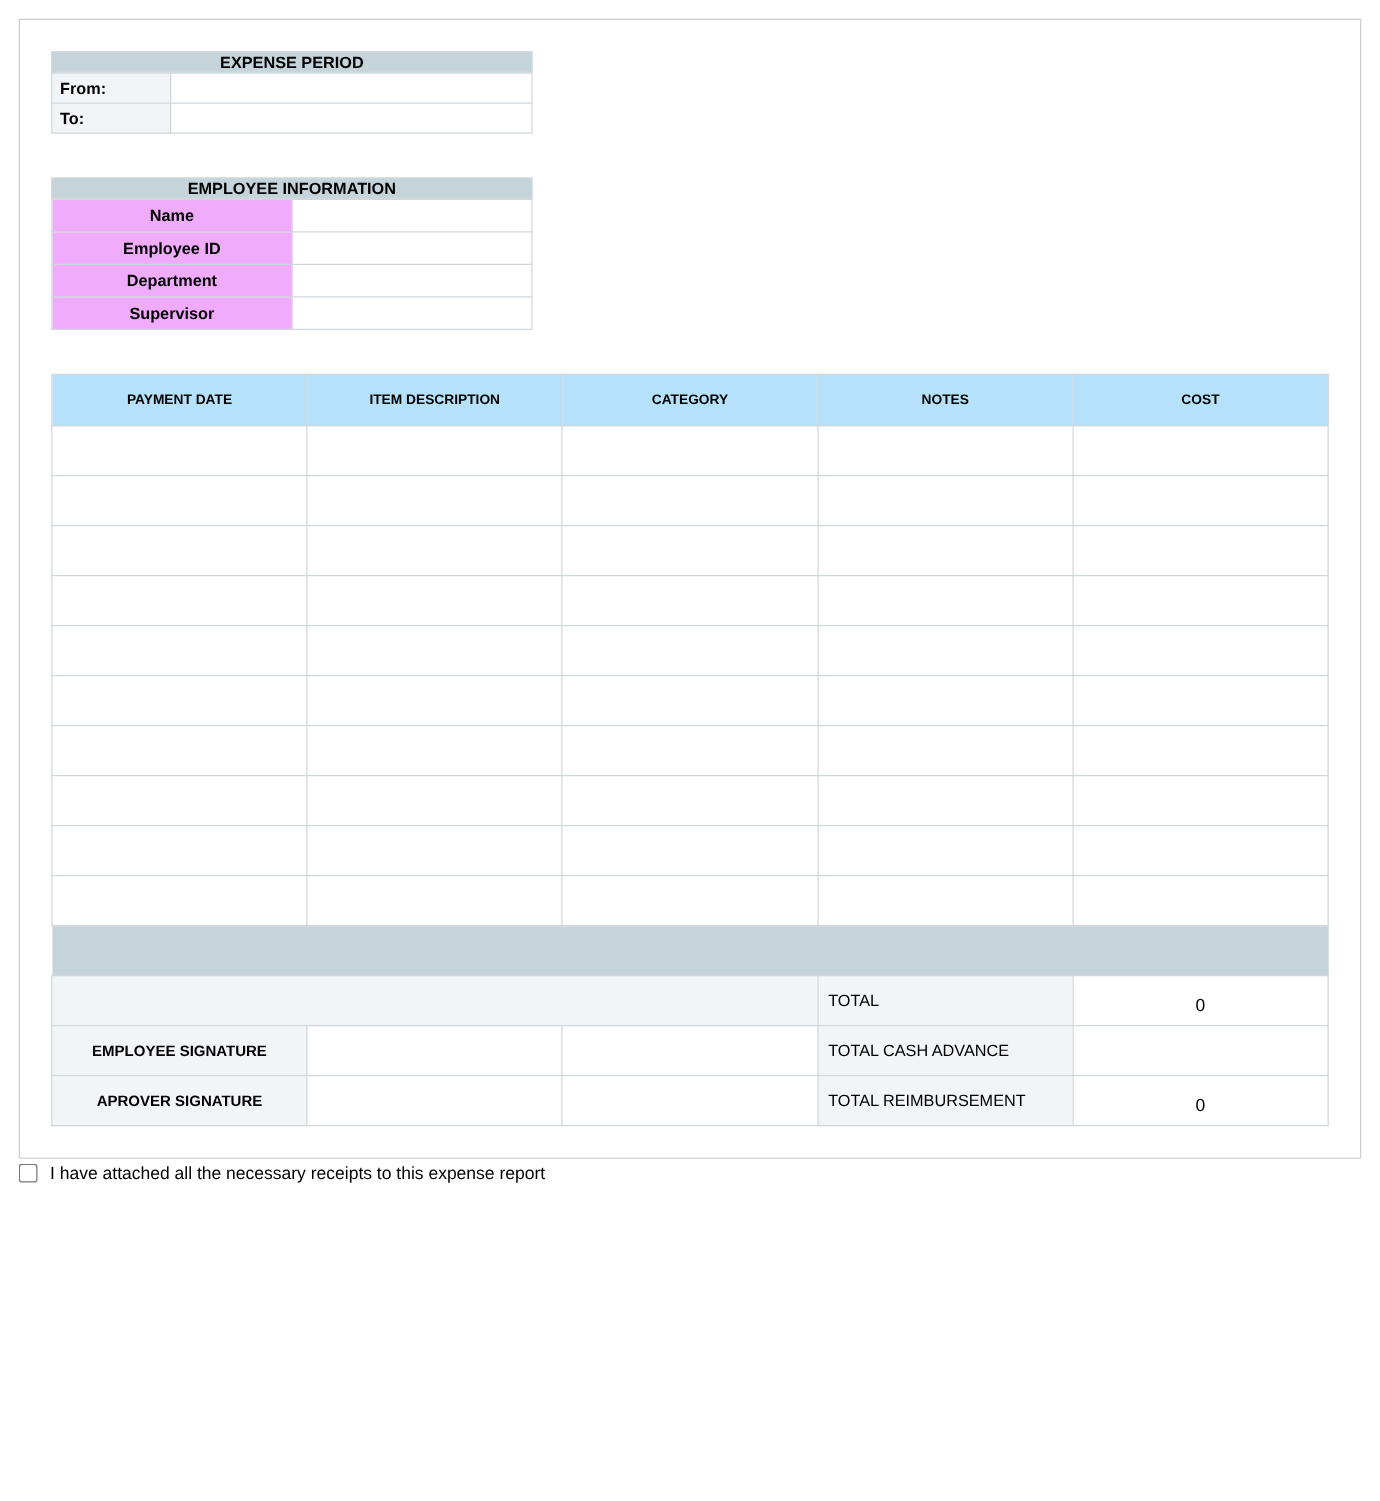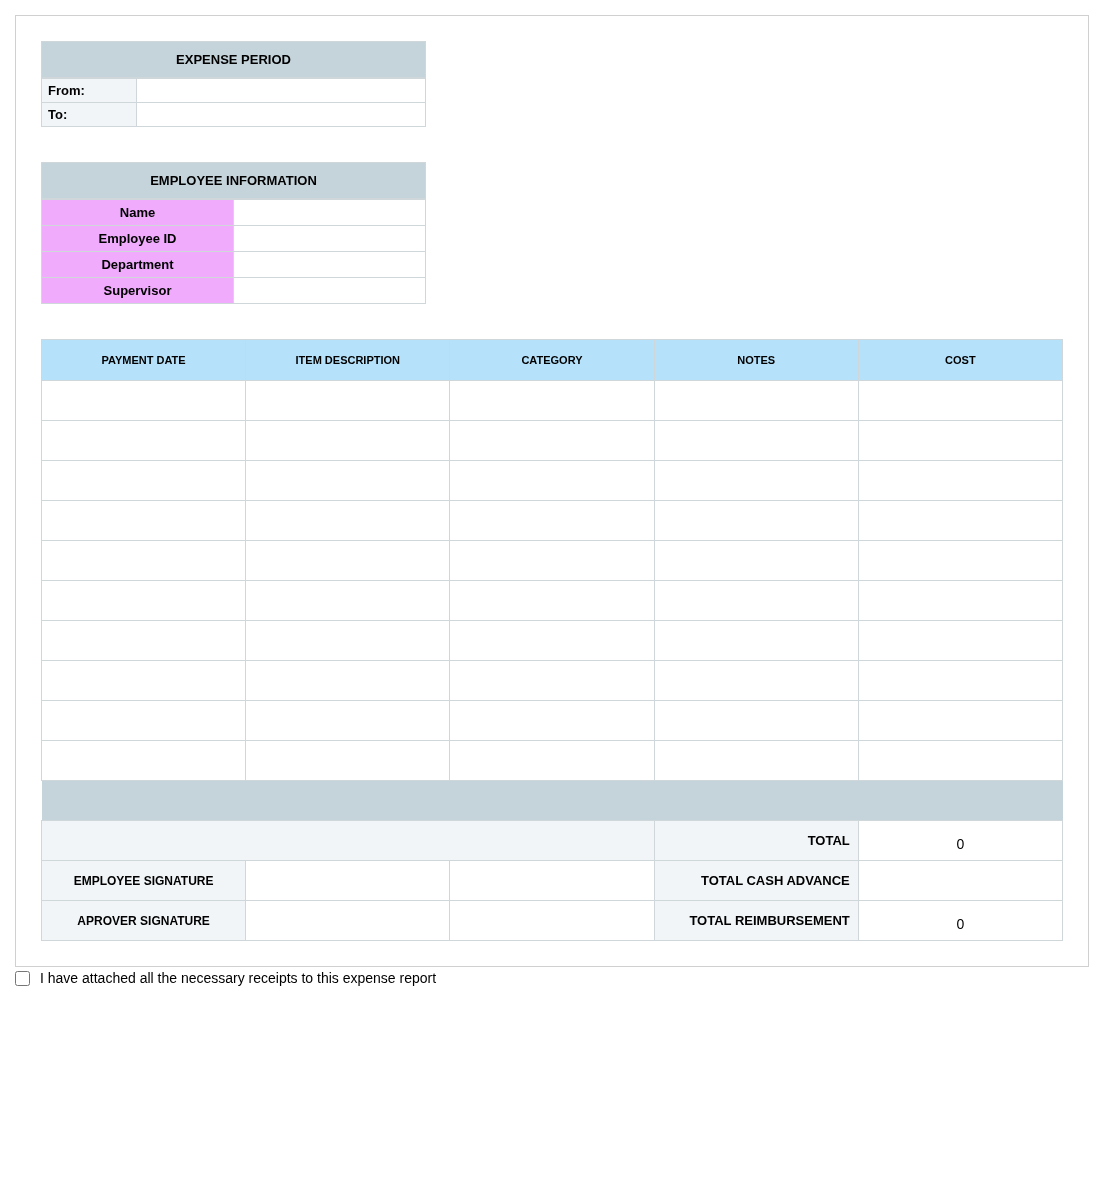--- a/index.html
+++ b/index.html
@@ -29,21 +29,20 @@
     }
     .small-section {
       width: 385px;
       margin-bottom: 35px;
     }
     .section-header {
       background: #c5d3da;
       text-align: center;
       font-weight: bold;
       font-size: 13px;
-      padding: 10px;
       border: 1px solid #d0d7db;
     }
     .full-section-header {
       background: #c5d3da;
       text-align: center;
       font-weight: bold;
       font-size: 14px;
       padding: 12px;
       margin-bottom: 18px;
     }
@@ -90,22 +89,22 @@
       height: 40px;
       font-size: 13px;
     }
     .expense-table .spacer-row td {
       background: #c5d3da;
       height: 40px;
       border: none;
     }
     .expense-table .footer-label {
       background: #f1f5f8;
-      font-weight: bold;
-      text-align: right;
+      font-weight: normal;
+      text-align: left;
       font-size: 13px;
       padding: 12px 8px;
     }
     .expense-table .footer-value {
       background: #fff;
       text-align: center;
       vertical-align: bottom;
       padding: 8px;
       font-size: 14px;
     }

